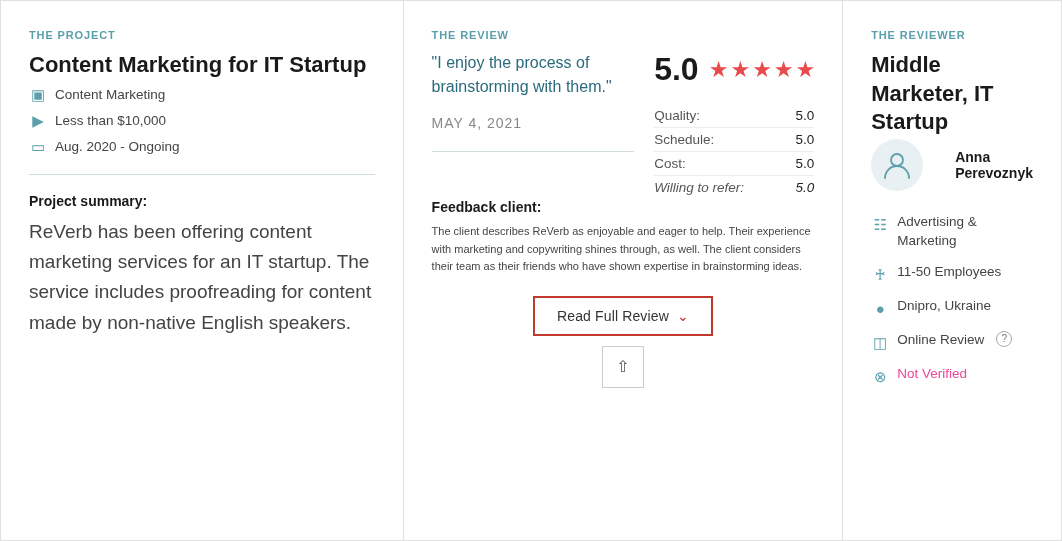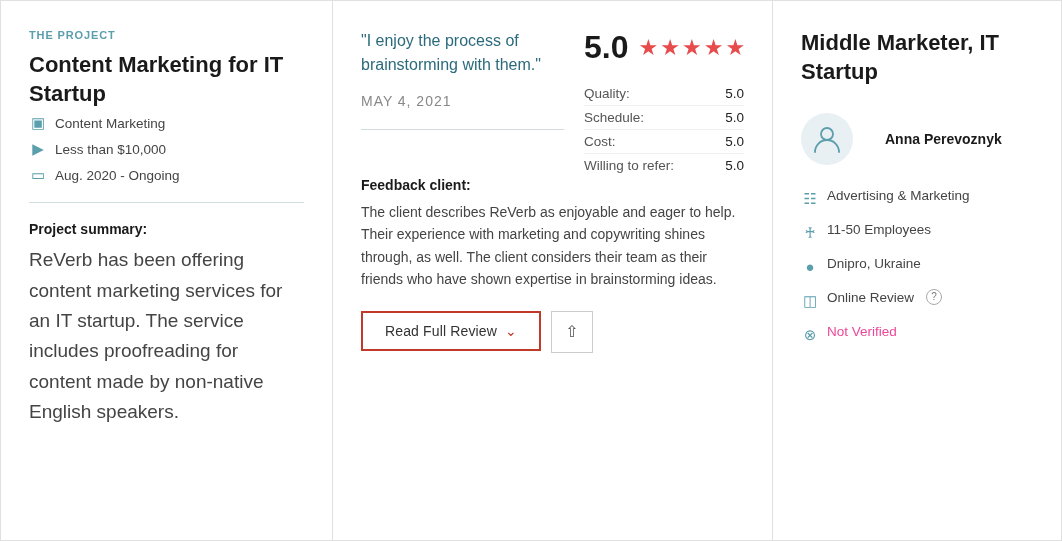--- a/index.html
+++ b/index.html
@@ -17,21 +17,21 @@
       width: 1062px;
       min-height: 541px;
       border: 1px solid #e0e0e0;
       background: #fff;
     }
     .panel {
       padding: 28px 28px 24px 28px;
       border-right: 1px solid #e0e0e0;
     }
     .panel:last-child { border-right: none; }
-    .panel-project { width: 332px; }
+    .panel-project { width: 403px; }
     .panel-review { width: 440px; }
     .panel-reviewer { width: 282px; flex: 1; }
 
     .section-label {
       font-size: 11px;
       font-weight: 600;
       letter-spacing: 0.08em;
       color: #5b9eac;
       text-transform: uppercase;
       margin-bottom: 10px;
@@ -121,47 +121,48 @@
     }
     .score-detail-row {
       display: flex;
       justify-content: space-between;
       align-items: center;
       padding: 4px 0;
       font-size: 13.5px;
       color: #444;
       border-bottom: 1px solid #eee;
     }
-    .score-detail-row:last-child { border-bottom: none; }
+    .score-detail-row:last-child { border-bottom: none; font-style: italic; }
     .score-detail-label { color: #555; }
     .score-detail-value { font-weight: 500; color: #222; }
 
     .review-top-section {
       display: flex;
       gap: 0;
     }
     .review-left { flex: 1; padding-right: 20px; }
     .review-right { width: 160px; }
 
     .feedback-label {
       font-weight: 700;
       font-size: 14px;
       margin-bottom: 8px;
       color: #1a1a1a;
     }
     .feedback-text {
-      font-size: 14px;
+      font-size: 11px;
       color: #444;
       line-height: 1.6;
       margin-bottom: 20px;
     }
     .review-actions {
       display: flex;
-      align-items: flex-start;
+      align-items: center;
       gap: 10px;
+      flex-direction: column;
     }
     .read-full-btn {
       display: flex;
       align-items: center;
       gap: 8px;
       border: 2px solid #c0392b;
       color: #333;
       background: #fff;
       padding: 10px 22px;
       font-size: 14px;
@@ -185,21 +186,21 @@
       font-size: 16px;
       color: #555;
     }
 
     
     .reviewer-title {
       font-size: 22px;
       font-weight: 700;
       color: #1a1a1a;
       line-height: 1.3;
-      margin-bottom: 27px;
+      margin-bottom: 2px;
     }
     .reviewer-profile {
       display: flex;
       align-items: center;
       gap: 32px;
       margin-bottom: 22px;
     }
     .avatar {
       width: 52px;
       height: 52px;
@@ -272,20 +273,21 @@
         <span class="meta-icon">▭</span>
         <span>Aug. 2020 - Ongoing</span>
       </li>
     </ul>
     <hr class="divider">
     <div class="project-summary-label">Project summary:</div>
     <div class="project-summary-text">ReVerb has been offering content marketing services for an IT startup. The service includes proofreading for content made by non-native English speakers.</div>
   </div>
 
   <div class="panel panel-review">
+    <div class="section-label">THE REVIEW</div>
 
     <div class="review-top-section">
       <div class="review-left">
         <div class="review-quote-section">
           <div class="review-quote">"I enjoy the process of brainstorming with them."</div>
           <div class="review-date">MAY 4, 2021</div>
         </div>
       </div>
       <div class="review-right">
         <div class="score-row">
@@ -327,20 +329,21 @@
         <span>Read Full Review</span>
         <span class="chevron">⌄</span>
       </button>
       <button class="share-btn">
         <span>⇧</span>
       </button>
     </div>
   </div>
 
   <div class="panel panel-reviewer">
+    <div class="section-label">THE REVIEWER</div>
     <div class="reviewer-title">Middle Marketer, IT Startup</div>
 
     <div class="reviewer-profile">
       <div class="avatar">
         <svg width="28" height="30" viewBox="0 0 28 30" fill="none" xmlns="http://www.w3.org/2000/svg">
           <circle cx="14" cy="10" r="6" stroke="#5b9eac" stroke-width="1.8" fill="none"></circle>
           <path d="M2 28c0-6.627 5.373-12 12-12s12 5.373 12 12" stroke="#5b9eac" stroke-width="1.8" fill="none" stroke-linecap="round"></path>
         </svg>
       </div>
       <div class="reviewer-name">Anna Perevoznyk</div>

